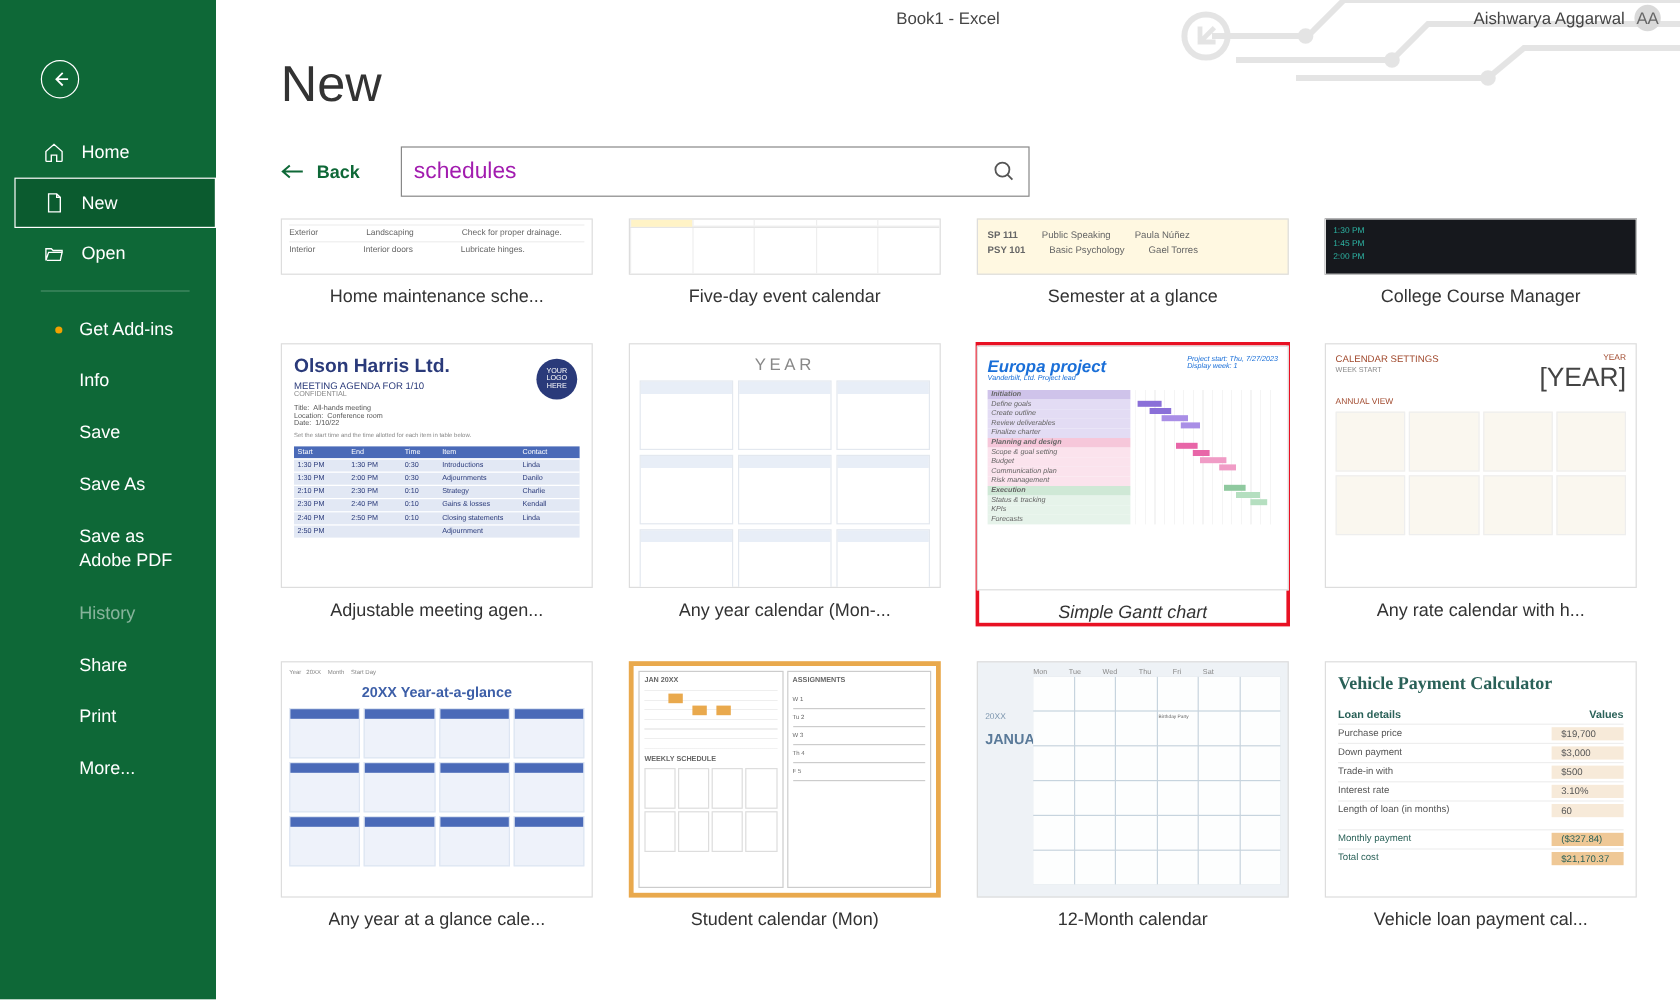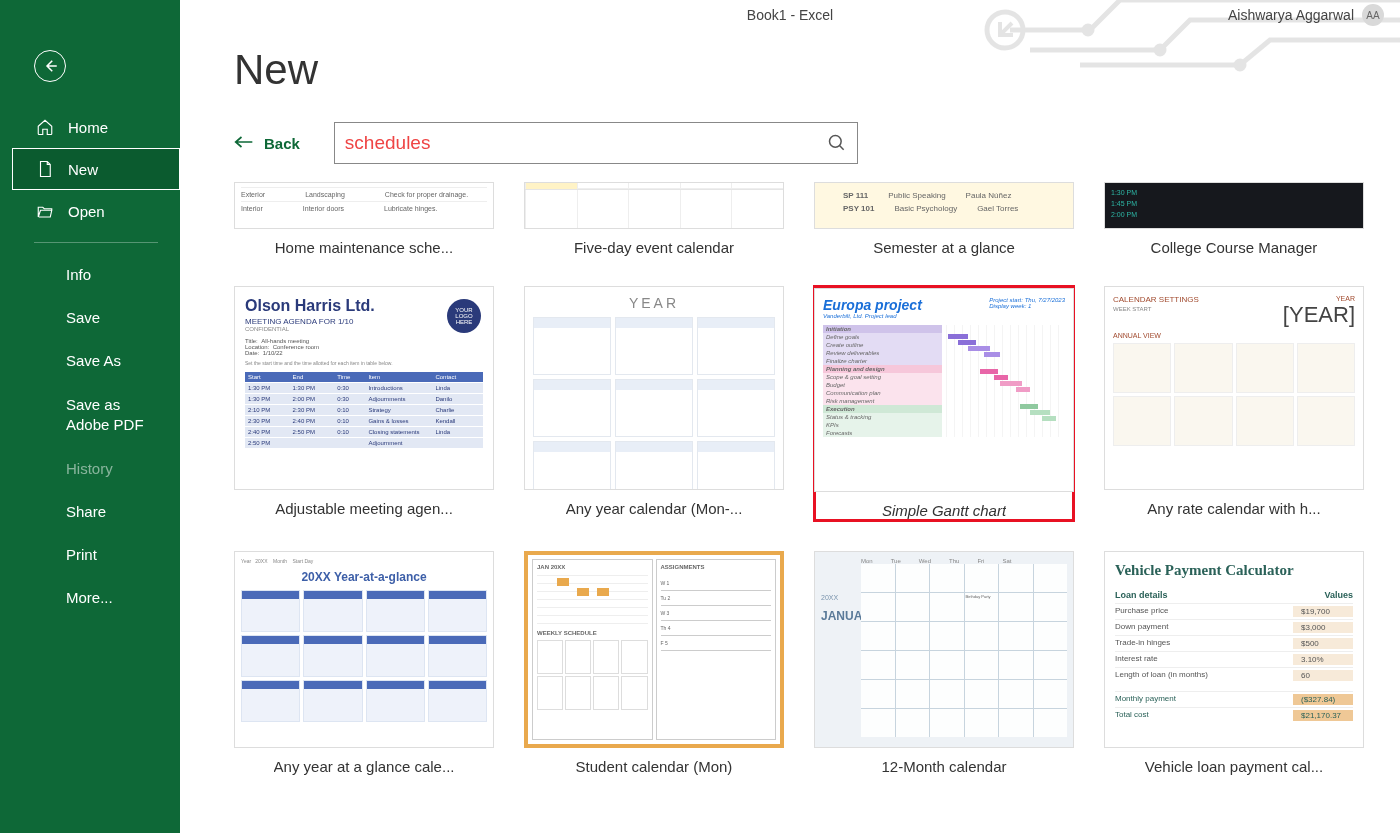--- a/index.html
+++ b/index.html
@@ -32,21 +32,21 @@
       font-size: 14px;
       color: #444;
     }
     .avatar {
       width: 22px; height: 22px;
       border-radius: 50%;
       background: #d9d9d9;
       display: flex;
       align-items: center;
       justify-content: center;
-      font-size: 10px;
+      font-size: 14px;
       color: #666;
     }
     .circuit-bg {
       position: absolute;
       top: -30px; right: -10px;
       width: 450px; height: 110px;
       z-index: 1;
       opacity: 0.35;
     }
     .sidebar {
@@ -117,40 +117,41 @@
       margin-bottom: 28px;
     }
     .search-row {
       display: flex;
       align-items: center;
       gap: 34px;
       margin-bottom: 18px;
     }
     .back-link {
       display: flex;
+      align-items: center;
       gap: 10px;
       color: #0e6837;
       font-size: 15px;
       cursor: pointer;
     }
     .search-box {
       width: 524px;
       height: 42px;
       border: 1px solid #888;
       display: flex;
       align-items: center;
       padding: 0 10px;
     }
     .search-box input {
       flex: 1;
       border: none;
       outline: none;
       font-size: 19px;
       font-family: inherit;
-      color: #ef4444;
+      color: #a21caf;
     }
     .grid {
       display: grid;
       grid-template-columns: repeat(4, 260px);
       gap: 30px 30px;
       justify-content: start;
     }
     .card {
       display: flex;
       flex-direction: column;
@@ -189,21 +190,21 @@
     .icon-svg { width: 18px; height: 18px; flex-shrink: 0; }
     
     .t-home-maint {
       padding: 4px 6px;
       background: #fff;
     }
     .t-home-maint div { display:flex; gap:40px; padding:3px 0; border-top:1px solid #eee; font-size:7px; }
     .t-5day { border-top:1px solid #e5e5e5; display:grid; grid-template-columns:repeat(5,1fr); height:100%;}
     .t-5day div{border-left:1px solid #eee;}
     .t-sem { background:#fff8e1; padding:6px 8px; font-size:8px; }
-    .t-sem div{ display:flex; gap:20px; padding:2px 0;margin-left:20px;}
+    .t-sem div{ display:flex; gap:20px; padding:2px 0;}
     .t-ccm { background:#16181d; padding:4px 6px; }
     .t-ccm div{ color:#2db6a5; font-size:7px; padding:2px 0;}
     
     .t-olson { padding:10px; font-size:8px; color:#2a3a7a;}
     .t-olson h4{ font-size:16px; color:#2a3a7a; font-weight:600;}
     .t-olson .logo-c{position:absolute; right:12px; top:12px; width:34px;height:34px;border-radius:50%;background:#2a3a7a;color:#fff;display:flex;align-items:center;justify-content:center;font-size:6px;text-align:center;}
     .t-olson .tbl{margin-top:6px; width:100%; font-size:6px;}
     .t-olson .hdr{display:grid;grid-template-columns:1fr 1fr 0.7fr 1.5fr 1fr;background:#4a6ab8;color:#fff;padding:2px 3px;}
     .t-olson .rw{display:grid;grid-template-columns:1fr 1fr 0.7fr 1.5fr 1fr;background:#e2e8f4;padding:2px 3px;border-top:1px solid #fff;}
     .t-year { padding:8px; text-align:center; }
@@ -284,20 +285,21 @@
       </svg>
     <span>New</span>
   </div>
   <div class="nav-item">
     <svg class="icon-svg" viewBox="0 0 24 24" fill="none" stroke="#fff" stroke-width="1.5">
         <path d="M3 7h6l2 2h10v2H6l-3 9V7z M6 11h15l-2 9H4"></path>
       </svg>
     <span>Open</span>
   </div>
   <div class="nav-separator"></div>
+  <div class="nav-sub bullet"><span>Get Add-ins</span></div>
   <div class="nav-sub"><span>Info</span></div>
   <div class="nav-sub"><span>Save</span></div>
   <div class="nav-sub"><span>Save As</span></div>
   <div class="nav-sub" style="line-height:1.3;"><span>Save as Adobe PDF</span></div>
   <div class="nav-sub disabled"><span>History</span></div>
   <div class="nav-sub"><span>Share</span></div>
   <div class="nav-sub"><span>Print</span></div>
   <div class="nav-sub"><span>More...</span></div>
 </div>
 
@@ -690,21 +692,21 @@
           </div>
         <div class="vr">
             <span>Purchase price</span>
             <span class="val">$19,700</span>
           </div>
         <div class="vr">
             <span>Down payment</span>
             <span class="val">$3,000</span>
           </div>
         <div class="vr">
-            <span>Trade-in hinges</span>
+            <span>Trade-in with</span>
             <span class="val">$500</span>
           </div>
         <div class="vr">
             <span>Interest rate</span>
             <span class="val">3.10%</span>
           </div>
         <div class="vr">
             <span>Length of loan (in months)</span>
             <span class="val">60</span>
           </div>

